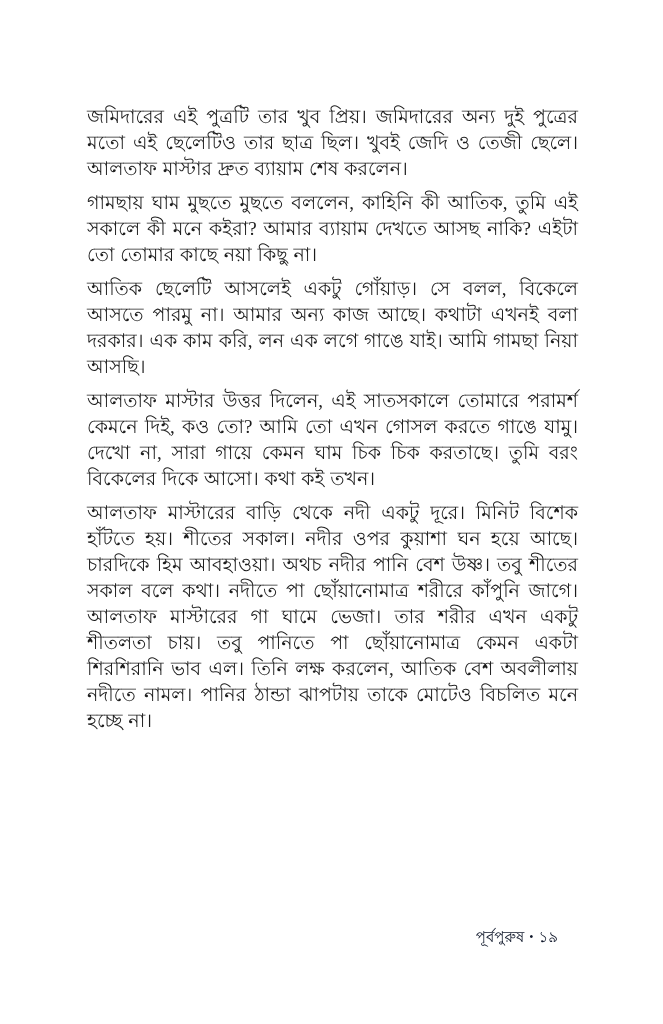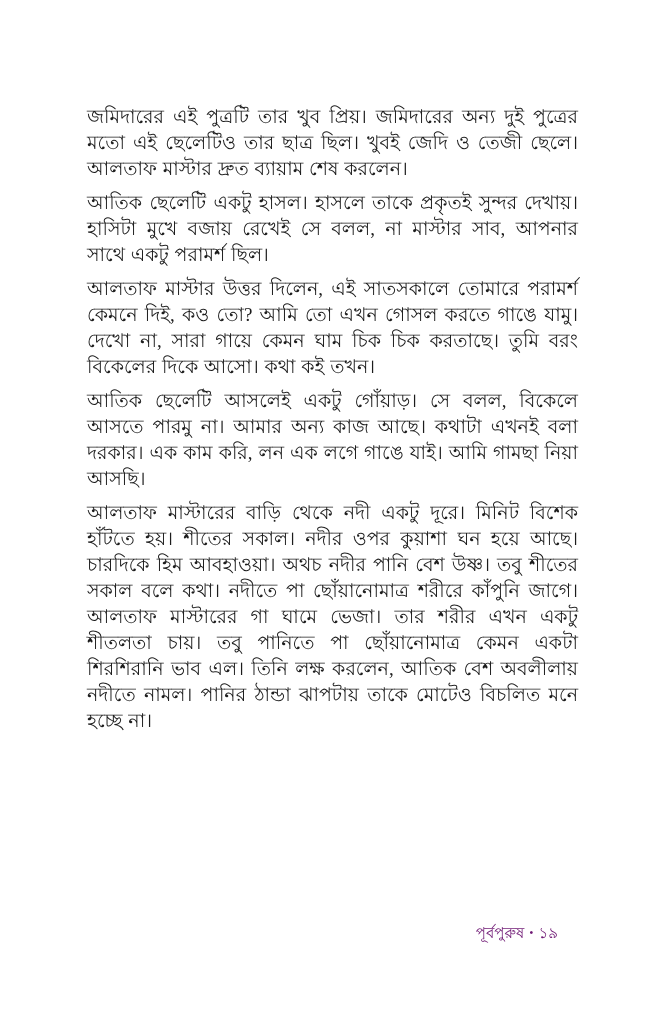--- a/index.html
+++ b/index.html
@@ -34,41 +34,41 @@
     line-height: 26px;
     text-align: justify;
     text-indent: 0;
     word-spacing: 1px;
   }
   .footer {
     position: absolute;
     top: 925px;
     right: 105px;
     font-size: 15px;
-    line-height: 16px;
-    color: #701a75;
+    line-height: 24px;
+    color: #0f172a;
     white-space: nowrap;
   }
   .footer .sep {
     display: inline-block;
     margin: 0 5px;
     font-size: 12px;
     vertical-align: 1px;
   }
 </style>
 </head>
 <body>
 
 <div class="page">
 
   <div class="text-block">
     <p class="para">জমিদারের এই পুত্রটি তার খুব প্রিয়। জমিদারের অন্য দুই পুত্রের মতো এই ছেলেটিও তার ছাত্র ছিল। খুবই জেদি ও তেজী ছেলে। আলতাফ মাস্টার দ্রুত ব্যায়াম শেষ করলেন।</p>
-    <p class="para">আতিক ছেলেটি একটু হাসল। হাসলে তাকে প্রকৃতই সুন্দর দেখায়। হাসিটা মুখে বজায় রেখেই সে বলল, না মাস্টার সাব, আপনার সাথে একটু পরামর্শ ছিল।</p>
+    <p class="para">গামছায় ঘাম মুছতে মুছতে বললেন, কাহিনি কী আতিক, তুমি এই সকালে কী মনে কইরা? আমার ব্যায়াম দেখতে আসছ নাকি? এইটা তো তোমার কাছে নয়া কিছু না।</p>
+    <p class="para">আতিক ছেলেটি আসলেই একটু গোঁয়াড়। সে বলল, বিকেলে আসতে পারমু না। আমার অন্য কাজ আছে। কথাটা এখনই বলা দরকার। এক কাম করি, লন এক লগে গাঙে যাই। আমি গামছা নিয়া আসছি।</p>
     <p class="para">আলতাফ মাস্টার উত্তর দিলেন, এই সাতসকালে তোমারে পরামর্শ কেমনে দিই, কও তো? আমি তো এখন গোসল করতে গাঙে যামু। দেখো না, সারা গায়ে কেমন ঘাম চিক চিক করতাছে। তুমি বরং বিকেলের দিকে আসো। কথা কই তখন।</p>
-    <p class="para">আতিক ছেলেটি আসলেই একটু গোঁয়াড়। সে বলল, বিকেলে আসতে পারমু না। আমার অন্য কাজ আছে। কথাটা এখনই বলা দরকার। এক কাম করি, লন এক লগে গাঙে যাই। আমি গামছা নিয়া আসছি।</p>
     <p class="para">আলতাফ মাস্টারের বাড়ি থেকে নদী একটু দূরে। মিনিট বিশেক হাঁটতে হয়। শীতের সকাল। নদীর ওপর কুয়াশা ঘন হয়ে আছে। চারদিকে হিম আবহাওয়া। অথচ নদীর পানি বেশ উষ্ণ। তবু শীতের সকাল বলে কথা। নদীতে পা ছোঁয়ানোমাত্র শরীরে কাঁপুনি জাগে। আলতাফ মাস্টারের গা ঘামে ভেজা। তার শরীর এখন একটু শীতলতা চায়। তবু পানিতে পা ছোঁয়ানোমাত্র কেমন একটা শিরশিরানি ভাব এল। তিনি লক্ষ করলেন, আতিক বেশ অবলীলায় নদীতে নামল। পানির ঠান্ডা ঝাপটায় তাকে মোটেও বিচলিত মনে হচ্ছে না।</p>
   </div>
 
   <div class="footer">
     <span>পূর্বপুরুষ</span><span class="sep">•</span><span>১৯</span>
   </div>
 
 </div>
 
 </body></html>

